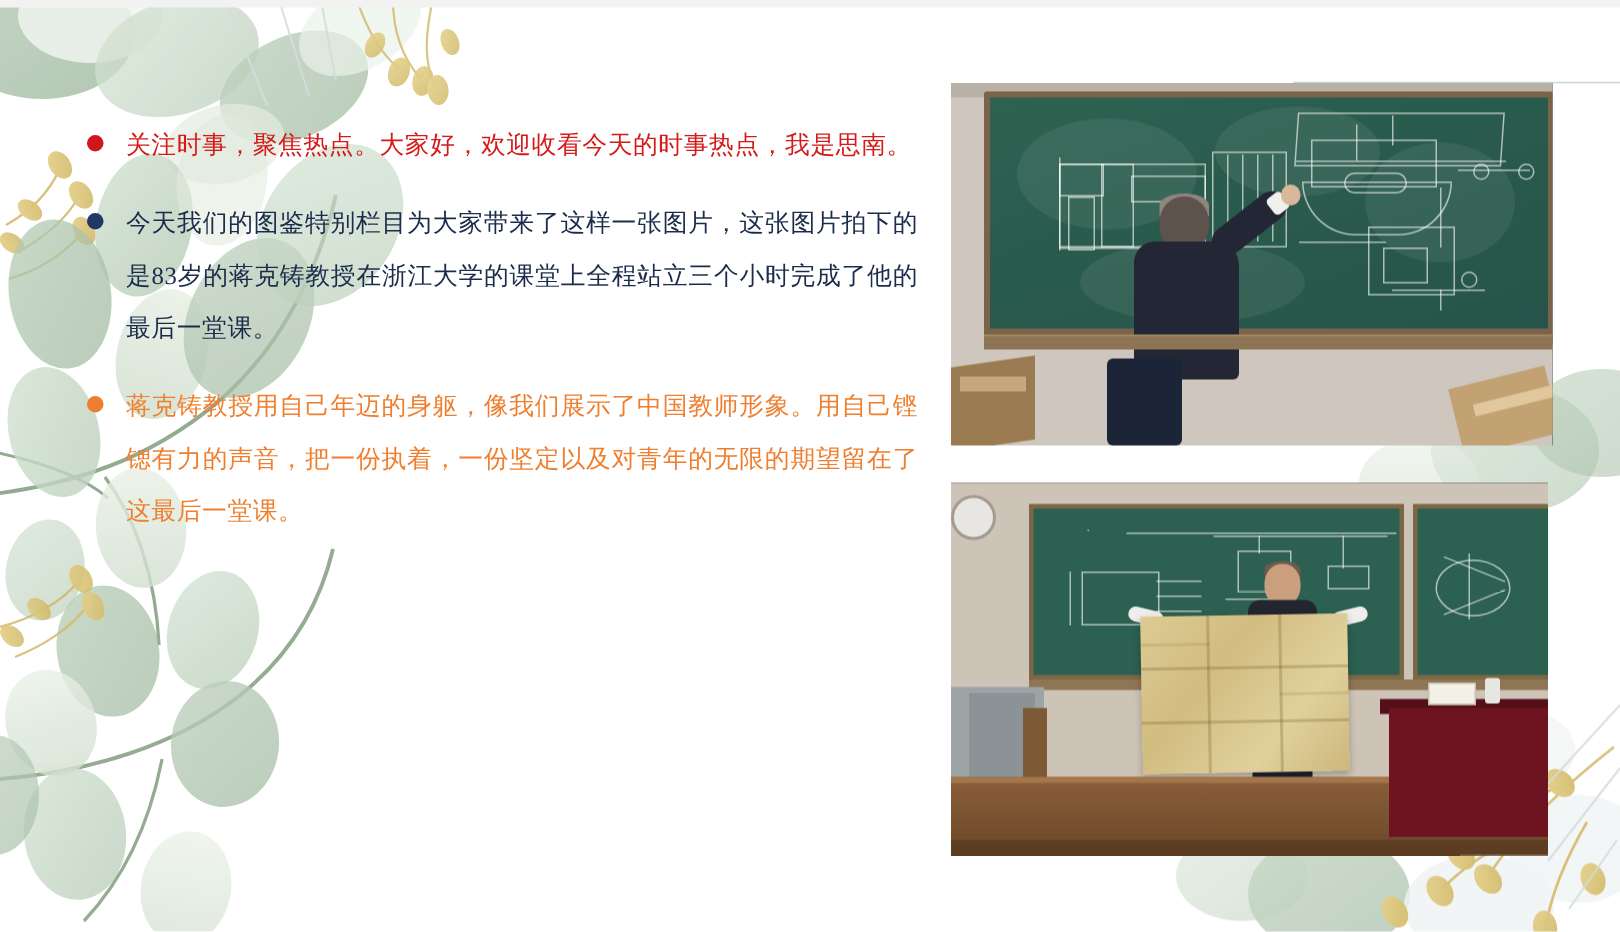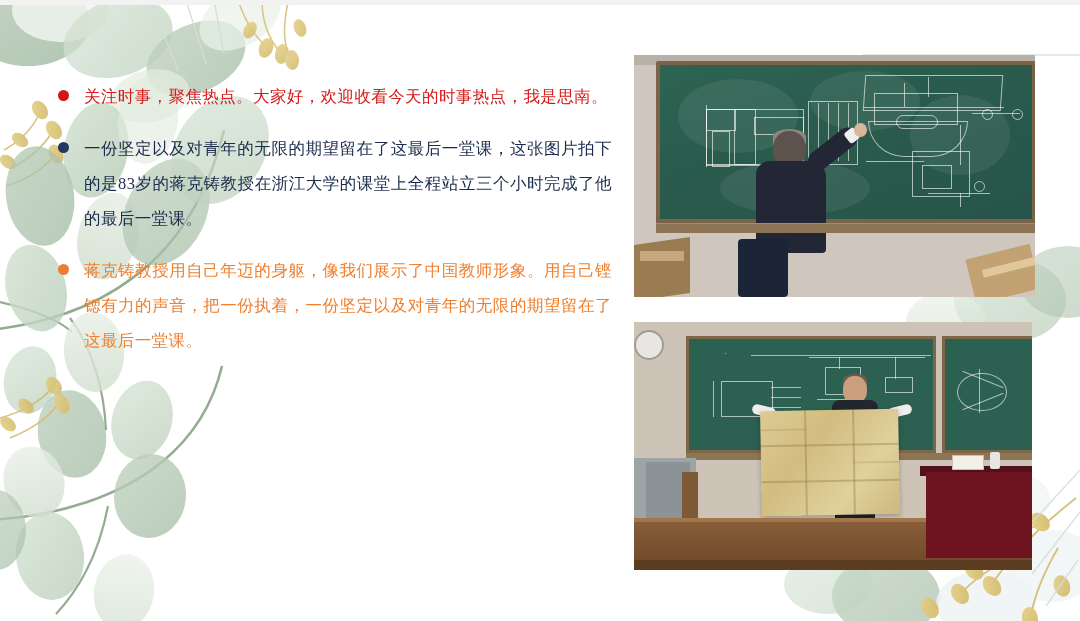--- a/index.html
+++ b/index.html
@@ -406,21 +406,21 @@
 
   <div class="text-col">
 
     <div class="bullet-row">
       <span class="bullet-dot" style="background:#d0161c"></span>
       <p class="para p-red">关注时事，聚焦热点。大家好，欢迎收看今天的时事热点，我是思南。</p>
     </div>
 
     <div class="bullet-row">
       <span class="bullet-dot" style="background:#1f3864"></span>
-      <p class="para p-navy">一份坚定以及对青年的无限的期望留在了这最后一堂课，这张图片拍下的是83岁的蒋克铸教授在浙江大学的课堂上全程站立三个小时完成了他的最后一堂课。</p>
+      <p class="para p-navy">今天我们的图鉴特别栏目为大家带来了这样一张图片，这张图片拍下的是83岁的蒋克铸教授在浙江大学的课堂上全程站立三个小时完成了他的最后一堂课。</p>
     </div>
 
 
     <div class="bullet-row">
       <span class="bullet-dot" style="background:#ed7d31"></span>
       <p class="para p-orange">蒋克铸教授用自己年迈的身躯，像我们展示了中国教师形象。用自己铿锶有力的声音，把一份执着，一份坚定以及对青年的无限的期望留在了这最后一堂课。</p>
     </div>
 
   </div>
 

